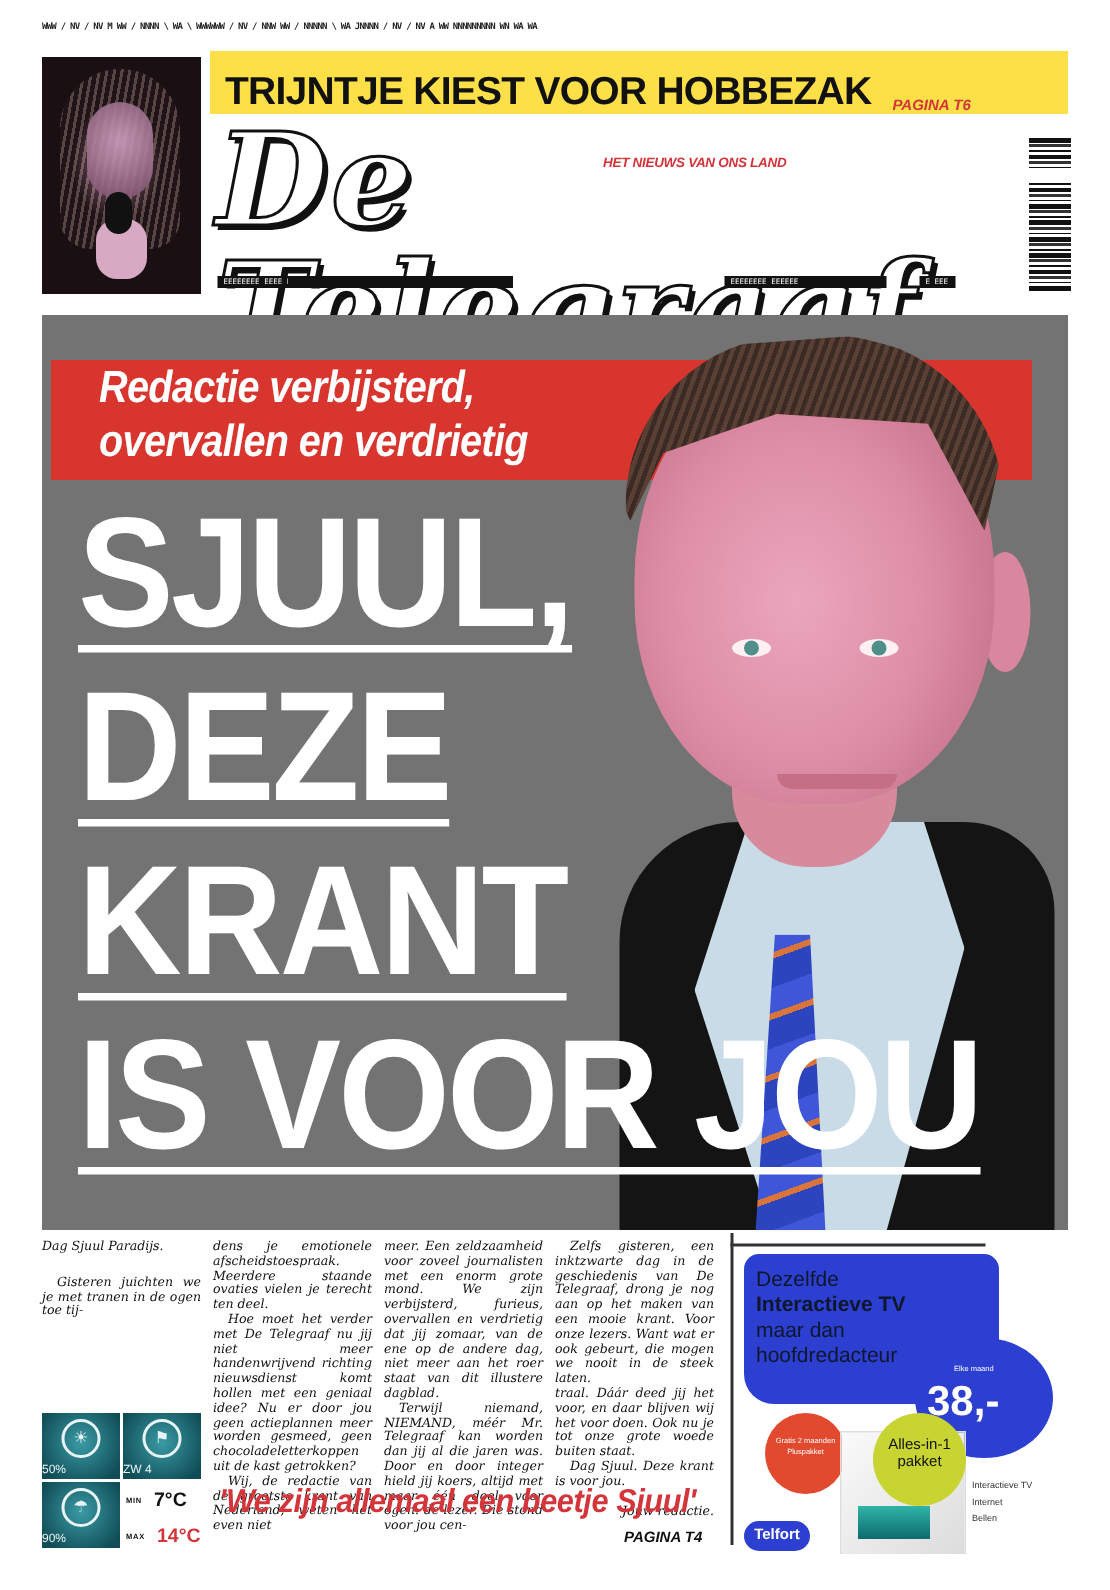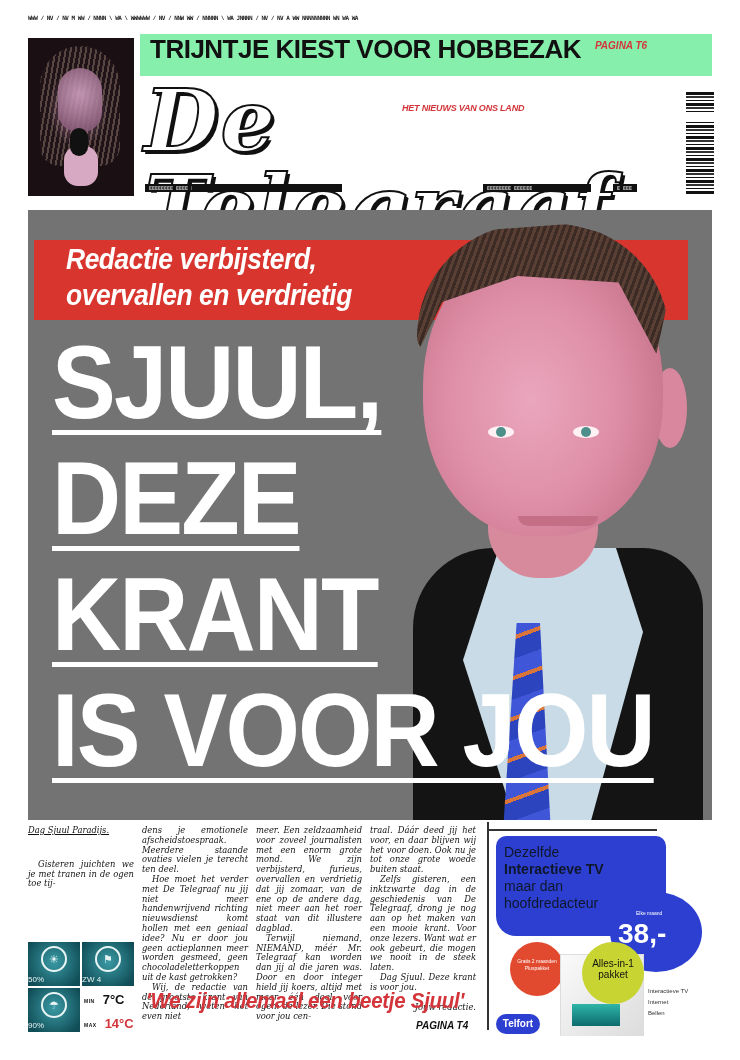--- a/index.html
+++ b/index.html
@@ -11,22 +11,22 @@
 
   .thumb { position: absolute; left: 28px; top: 38px; width: 106px; height: 158px;
     background: radial-gradient(ellipse 30px 40px at 50px 70px, #b98aa5 0%, #6c4a5e 60%, #1a1014 100%), #0d0a0c; overflow: hidden; }
   .thumb .hair { position:absolute; left: 12px; top: 8px; width: 80px; height: 120px; border-radius: 40px 40px 20px 20px;
     background: repeating-linear-gradient(100deg, rgba(200,170,150,0.35) 0 2px, rgba(40,25,30,0.4) 2px 5px); }
   .thumb .face { position:absolute; left: 30px; top: 30px; width: 44px; height: 64px; border-radius: 22px 22px 20px 20px;
     background: radial-gradient(circle at 50% 40%, #c79ab8, #7b4e6a); opacity: 0.9; }
   .thumb .mic { position:absolute; left: 42px; top: 90px; width: 18px; height: 28px; border-radius: 9px; background:#111; }
   .thumb .hand { position:absolute; left: 36px; top: 108px; width: 34px; height: 40px; border-radius: 14px; background:#d7a9c2; }
 
-  .teaser { position: absolute; left: 140px; top: 34px; width: 572px; height: 42px; background: #86efac;
-    display:flex; align-items:flex-start; padding-left: 10px; }
+  .teaser { position: absolute; left: 140px; top: 34px; width: 572px; height: 42px; background: #fde047;
+    display:flex; align-items:flex-end; padding-left: 10px; }
   .teaser .title { font-family: "Liberation Sans", sans-serif; font-weight: bold; font-size: 26px; letter-spacing: -0.5px; color:#111; }
   .teaser .page { font-weight: bold; font-style: italic; font-size: 10px; color: #d3353a; margin-left: 14px; margin-top: 6px; }
 
   .masthead { position: absolute; left: 140px; top: 84px; width: 540px; height: 98px; }
   .masthead .logo { position:absolute; left: 4px; top: -6px; font-family: "DejaVu Serif", serif; font-weight: bold;
     font-size: 86px; letter-spacing: 2px; color: #fff;
     -webkit-text-stroke: 2px #111; text-shadow: 3px 3px 0 #111; line-height: 1; font-style: italic; }
   .masthead .slogan { position:absolute; left: 262px; top: 19px; font-weight: bold; font-style: italic; font-size: 9px; color:#d3353a; letter-spacing: -0.2px; }
   .bar { position: absolute; top: 184px; height: 8px; background: #111; color:#fff; font-size: 5px; font-family:"DejaVu Sans Mono", monospace;
     padding-left: 4px; line-height: 8px; white-space: nowrap; overflow: hidden; }
@@ -61,21 +61,21 @@
   .portrait .mouth { position:absolute; left: 95px; top: 280px; width: 80px; height: 10px; border-radius: 0 0 40px 40px; background:#c46f86; }
 
   .headline { position:absolute; left: 24px; top: 128px; z-index: 3; }
   .headline .hl { display:block; font-family:"Liberation Sans", sans-serif; font-weight: bold; color:#fff;
     font-size: 104px; line-height: 88px; letter-spacing: -2px; transform: scaleX(0.92); transform-origin: left;
     border-bottom: 5px solid #fff; width: max-content; padding-bottom: 4px; margin-bottom: 19px; }
 
   .article { position:absolute; left: 28px; top: 826px; width: 452px; height: 116px; display:flex; gap: 8px; }
   .col { width: 106px; font-family: "DejaVu Serif", serif; font-style: italic; font-size: 8.4px; line-height: 9.8px; text-align: justify; color:#111; }
   .col p { text-indent: 10px; }
-  .col p.first { text-indent: 0; margin-bottom: 24px; text-decoration: underline; }
+  .col p.first { text-indent: 0; margin-bottom: 14px; }
   .col p.sign { text-align: right; margin-top: 10px; }
 
   .vrule { position:absolute; left: 487px; top: 822px; width: 2px; height: 208px; background:#333; }
   .hrule { position:absolute; left: 487px; top: 829px; width: 170px; height: 2px; background:#333; }
 
   .weather { position:absolute; left: 28px; top: 942px; width: 120px; height: 96px; }
   .wtile { position:absolute; width: 52px; height: 44px; background: radial-gradient(circle at 50% 45%, #3a9aa5, #104d56 85%); }
   .wtile .ring { position:absolute; left: 13px; top: 4px; width: 26px; height: 26px; border: 2px solid #e8f4f4; border-radius: 50%;
     color:#e8f4f4; font-size: 11px; line-height: 22px; text-align:center; }
   .wtile .val { position:absolute; left: 0; bottom: 2px; width: 100%; text-align:left; color:#e8f4f4; font-size: 8px; }
@@ -171,22 +171,22 @@
   <div class="col">
     <p style="text-indent:0">dens je emotionele afscheidstoespraak. Meerdere staande ovaties vielen je terecht ten deel.</p>
     <p>Hoe moet het verder met De Telegraaf nu jij niet meer handenwrijvend richting nieuwsdienst komt hollen met een geniaal idee? Nu er door jou geen actieplannen meer worden gesmeed, geen chocoladeletterkoppen uit de kast getrokken?</p>
     <p>Wij, de redactie van de grootste krant van Nederland, weten het even niet</p>
   </div>
   <div class="col">
     <p style="text-indent:0">meer. Een zeldzaamheid voor zoveel journalisten met een enorm grote mond. We zijn verbijsterd, furieus, overvallen en verdrietig dat jij zomaar, van de ene op de andere dag, niet meer aan het roer staat van dit illustere dagblad.</p>
     <p>Terwijl niemand, NIEMAND, méér Mr. Telegraaf kan worden dan jij al die jaren was. Door en door integer hield jij koers, altijd met maar één doel voor ogen: de lezer. Die stond voor jou cen-</p>
   </div>
   <div class="col">
+    <p>Zelfs gisteren, een inktzwarte dag in de geschiedenis van De Telegraaf, drong je nog aan op het maken van een mooie krant. Voor onze lezers. Want wat er ook gebeurt, die mogen we nooit in de steek laten.</p>
     <p style="text-indent:0">traal. Dáár deed jij het voor, en daar blijven wij het voor doen. Ook nu je tot onze grote woede buiten staat.</p>
-    <p>Zelfs gisteren, een inktzwarte dag in de geschiedenis van De Telegraaf, drong je nog aan op het maken van een mooie krant. Voor onze lezers. Want wat er ook gebeurt, die mogen we nooit in de steek laten.</p>
     <p>Dag Sjuul. Deze krant is voor jou.</p>
     <p class="sign">Jouw redactie.</p>
   </div>
 </div>
 
 <div class="vrule"></div>
 <div class="hrule"></div>
 
 <div class="weather">
   <div class="wtile t1">

